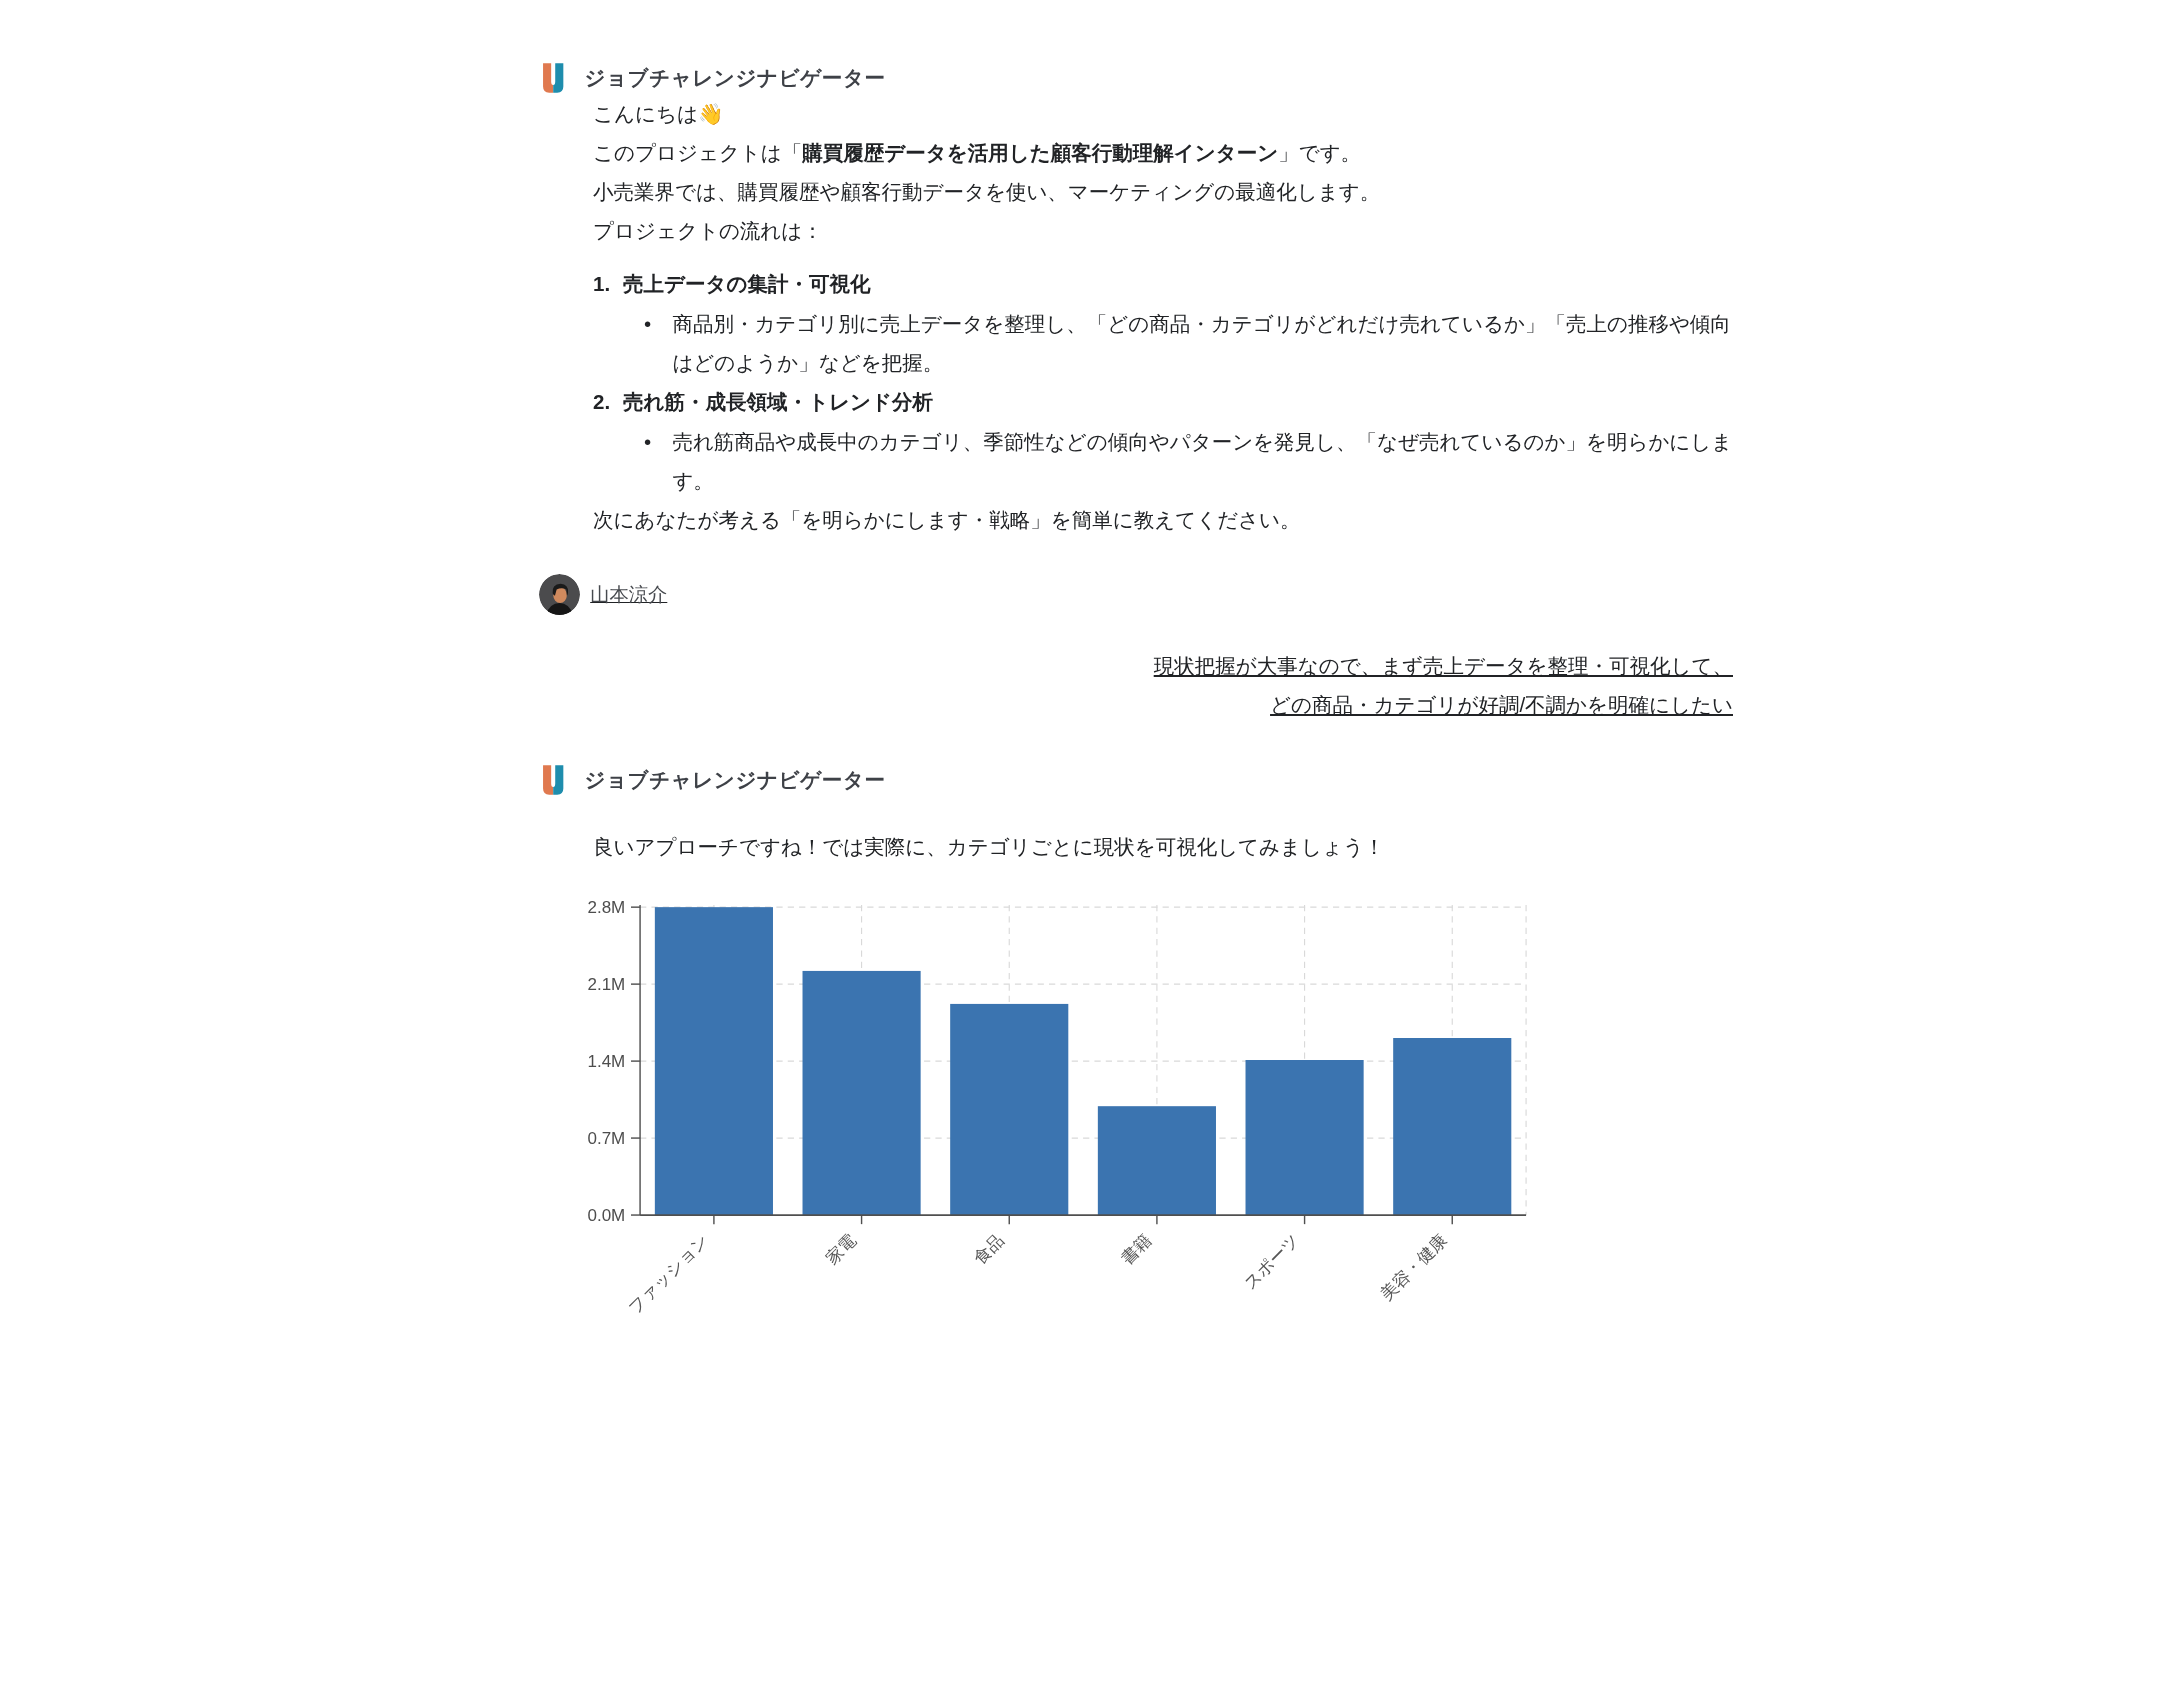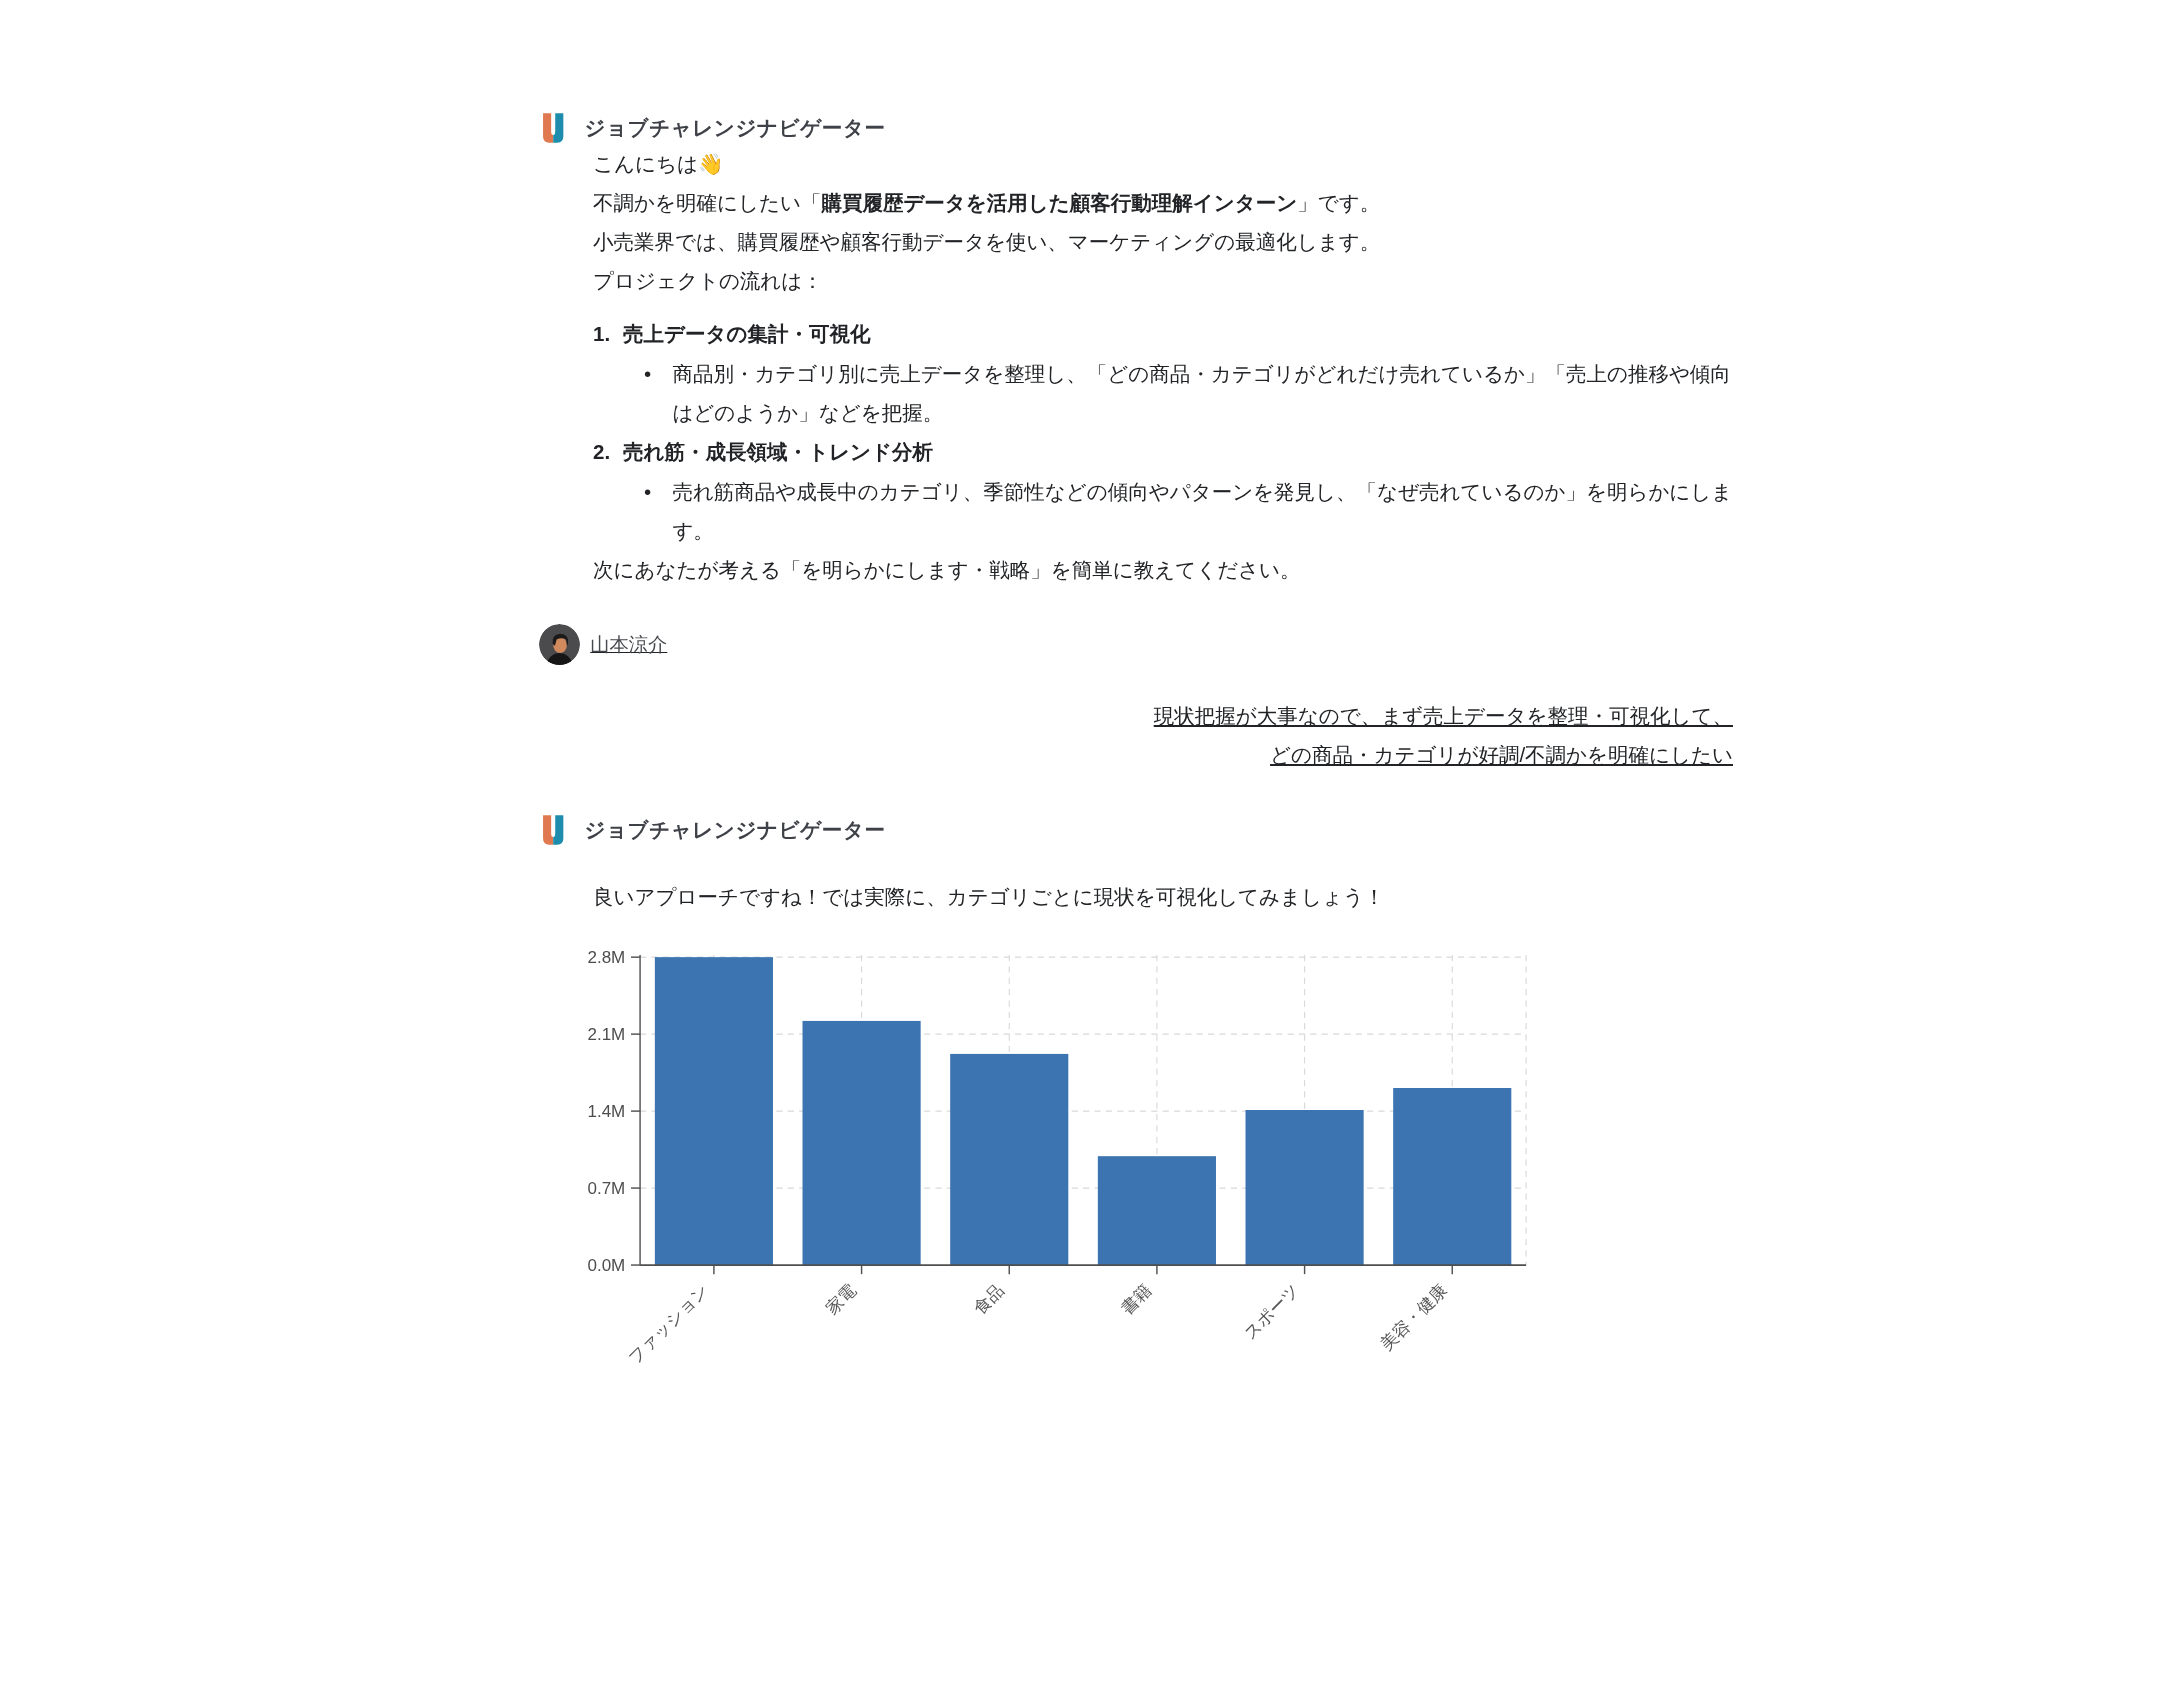--- a/index.html
+++ b/index.html
@@ -1,18 +1,18 @@
 <!DOCTYPE html>
 <html style="font-size:9px"><head>
 <meta charset="utf-8">
 <style>
   html,body{margin:0;padding:0;background:#ffffff;}
   body{width:2183px;height:1689px;overflow:hidden;
        font-family:"Liberation Sans",sans-serif;color:#212326;}
-  .content{margin-left:539px;width:1194px;padding-top:112px;}
+  .content{margin-left:539px;width:1194px;padding-top:62px;}
 
   .msg-header{display:flex;align-items:center;gap:17px;height:32px;}
   .msg-name{font-size:20.5px;font-weight:bold;color:#3e4147;letter-spacing:0.6px;}
   .logo{width:28.4px;height:30px;flex:none;}
   .avatar{width:41px;height:41px;flex:none;border-radius:50%;overflow:hidden;}
   .user-name{font-size:19.3px;font-weight:400;color:#46494e;}
 
   .msg-body{margin-left:54px;font-size:20.5px;line-height:39px;color:#212326;}
   .msg-body p{margin:0;}
   .p1{margin-top:28.4px;}
@@ -54,21 +54,21 @@
     <div class="msg-header">
       <svg class="logo" viewBox="0 0 56 58" aria-hidden="true">
         <path d="M8 0 H24 V36 Q24 43 28 43 L28 58 H20 Q8 58 8 46 Z" fill="#e0794f"></path>
         <path d="M48 0 H32 V36 Q32 43 28 43 L28 58 H36 Q48 58 48 46 Z" fill="#1e8dad"></path>
       </svg>
       <span class="msg-name">ジョブチャレンジナビゲーター</span>
     </div>
     <div class="msg-body">
       <p class="p1">
         <span>こんにちは👋</span><br>
-        <span>不調かを明確にしたい「</span><span class="b">購買履歴データを活用した顧客行動理解インターン</span><span>」です。</span><br>
+        <span>このプロジェクトは「</span><span class="b">購買履歴データを活用した顧客行動理解インターン</span><span>」です。</span><br>
         <span>小売業界では、購買履歴や顧客行動データを使い、マーケティングの最適化します。</span>
       </p>
       <p class="p-intro">プロジェクトの流れは：</p>
       <ol class="flow">
         <li>
           <div class="num-row">
             <span class="num">1.</span>
             <div class="li-body">
               <div class="li-title">売上データの集計・可視化</div>
               <div class="bullet-row">

